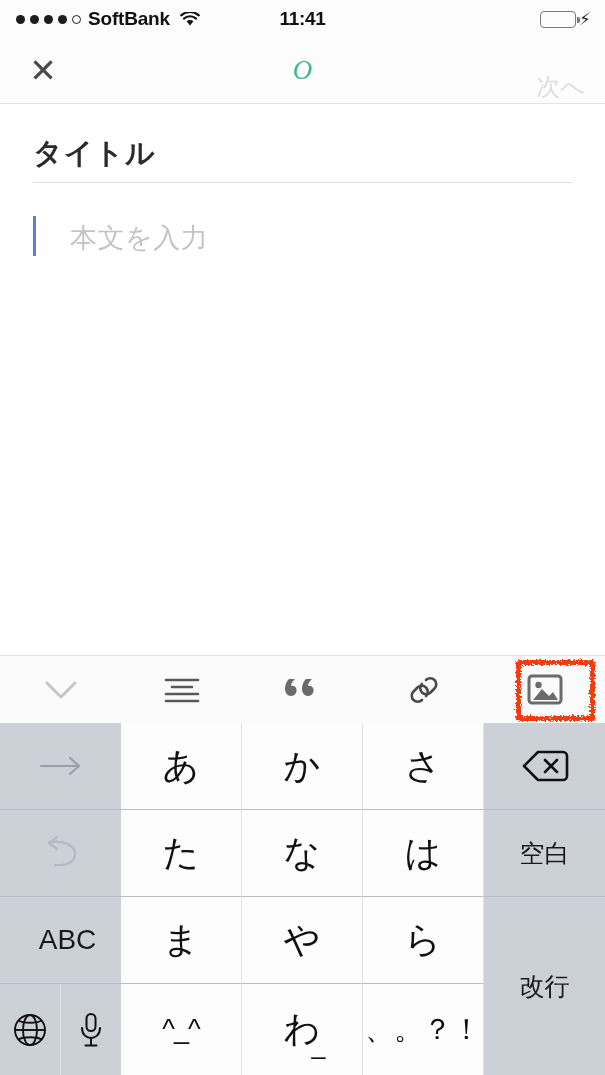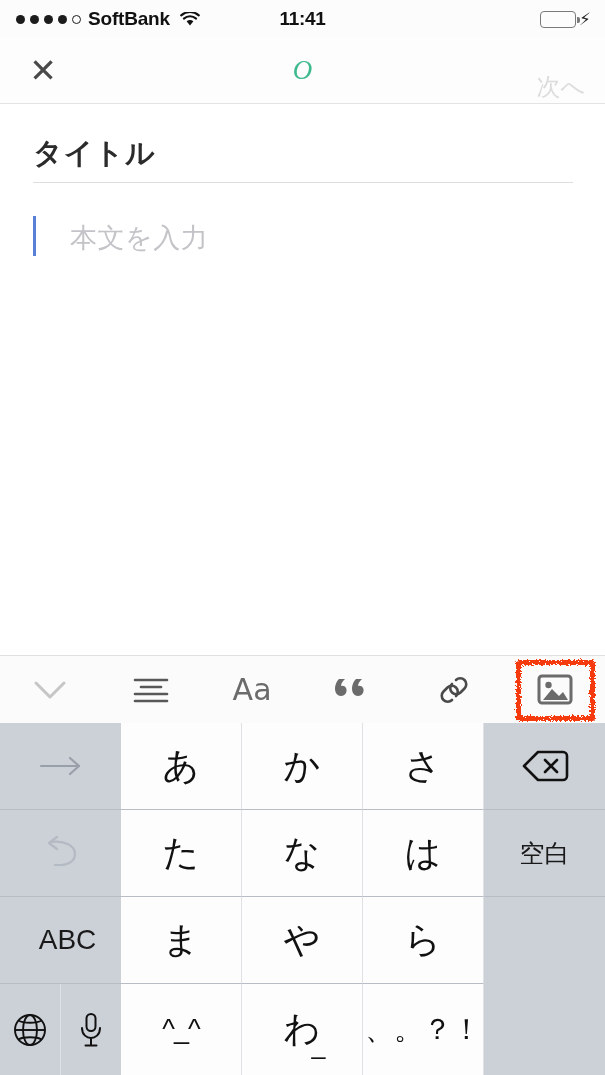--- a/index.html
+++ b/index.html
@@ -190,23 +190,20 @@
       <svg width="40" height="30" viewBox="0 0 40 30">
         <g stroke="#585858" stroke-width="2.6" stroke-linecap="round">
           <line x1="4" y1="5" x2="36" y2="5"></line>
           <line x1="10" y1="12" x2="30" y2="12"></line>
           <line x1="4" y1="19" x2="36" y2="19"></line>
           <line x1="4" y1="26" x2="36" y2="26"></line>
         </g>
       </svg>
     </div>
 
-    <div class="tb-btn">
-      <span class="tb-glyph-aa">Aa</span>
-    </div>
 
     <div class="tb-btn">
       <svg width="40" height="34" viewBox="0 0 40 34">
         <g fill="#6b6b6b">
           <path d="M6 6 C2 10 1 16 3 20 C5 24 11 24 13 20 C15 16 12 12 8 13 C8 10 10 8 12 6 Z"></path>
           <path d="M23 6 C19 10 18 16 20 20 C22 24 28 24 30 20 C32 16 29 12 25 13 C25 10 27 8 29 6 Z"></path>
         </g>
       </svg>
     </div>
 
@@ -264,20 +261,21 @@
     <div class="key white kana sep-r sep-b" style="left:121px;top:87px;width:121px;height:87px;">た</div>
     <div class="key white kana sep-r sep-b" style="left:242px;top:87px;width:121px;height:87px;">な</div>
     <div class="key white kana sep-r sep-b" style="left:363px;top:87px;width:121px;height:87px;">は</div>
     <div class="key gray label-jp sep-b" style="left:484px;top:87px;width:121px;height:87px;">空白</div>
 
     <div class="key gray sep-b" style="left:0;top:174px;width:135px;height:87px;font-size:28px;color:#1a1a1a;">ABC</div>
     <div class="key white kana sep-r sep-b" style="left:121px;top:174px;width:121px;height:87px;">ま</div>
     <div class="key white kana sep-r sep-b" style="left:242px;top:174px;width:121px;height:87px;">や</div>
     <div class="key white kana sep-r sep-b" style="left:363px;top:174px;width:121px;height:87px;">ら</div>
 
+    <div class="key gray label-jp" style="left:484px;top:174px;width:121px;height:178px;">改行</div>
 
     <div class="key gray sep-r" style="left:0;top:261px;width:61px;height:91px;">
       <svg width="38" height="38" viewBox="0 0 38 38">
         <g stroke="#111" stroke-width="1.9" fill="none">
           <circle cx="19" cy="19" r="15"></circle>
           <ellipse cx="19" cy="19" rx="7" ry="15"></ellipse>
           <line x1="4" y1="19" x2="34" y2="19"></line>
           <path d="M7.5 9.5 C12 12.5 26 12.5 30.5 9.5"></path>
           <path d="M7.5 28.5 C12 25.5 26 25.5 30.5 28.5"></path>
         </g>

